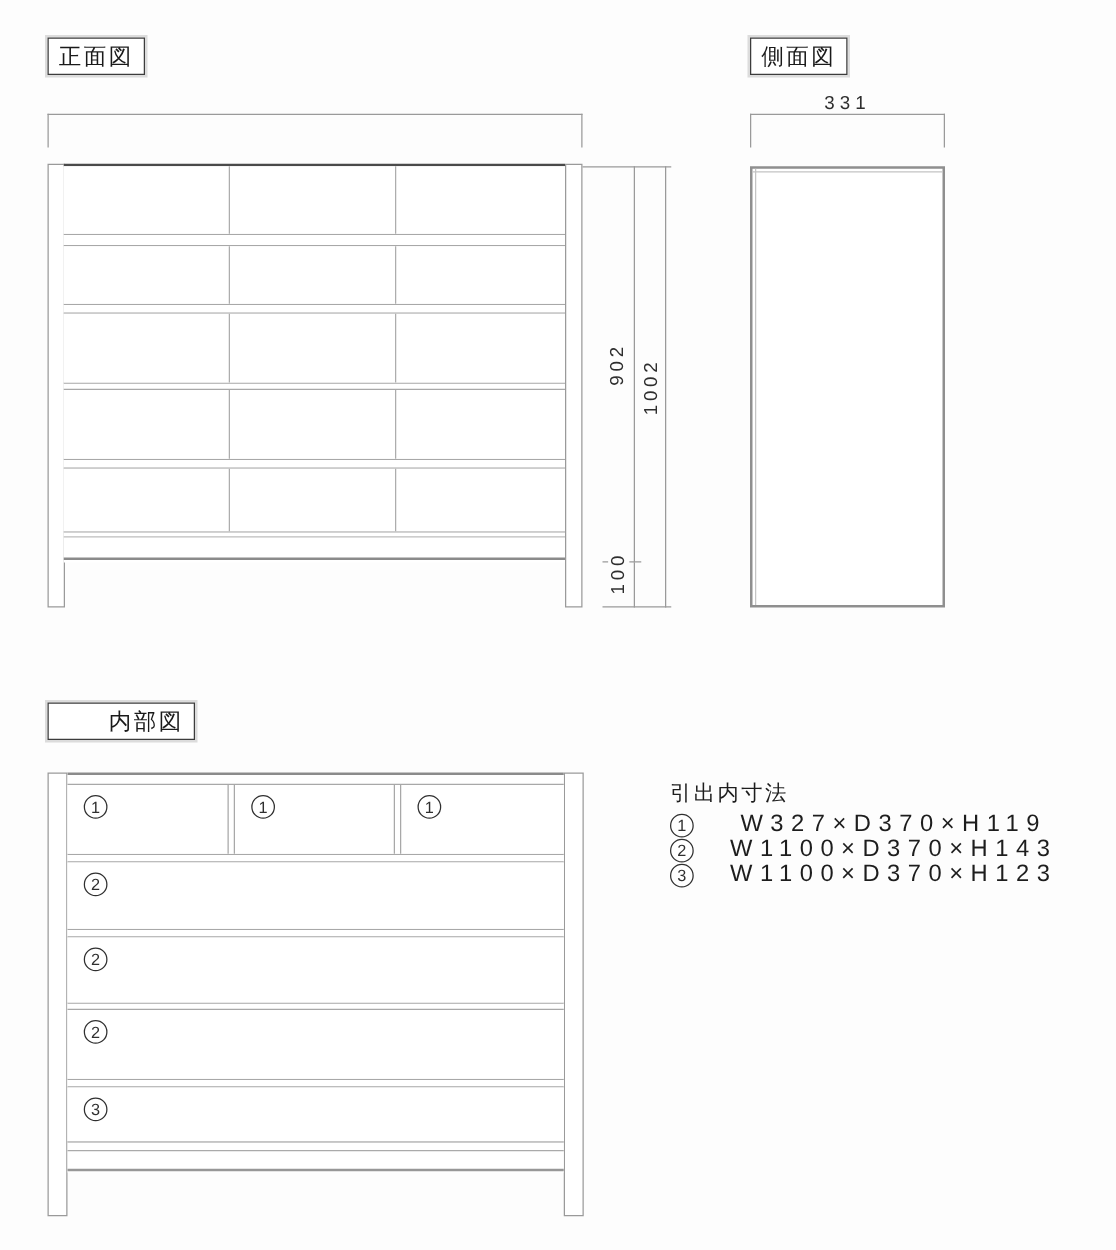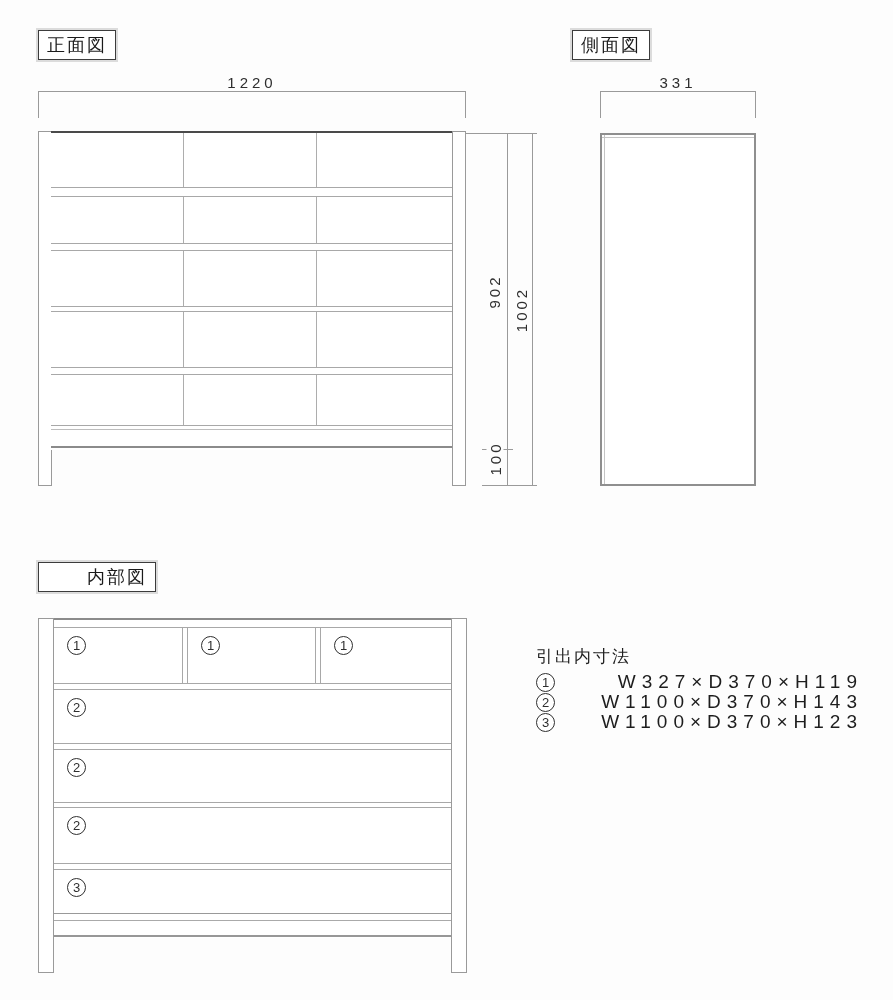--- a/index.html
+++ b/index.html
@@ -98,42 +98,41 @@
     border-radius: 50%;
     align-items: center;
     justify-content: center;
     font-size: 13px;
     color: #2f2f2f;
     background: #fff;
     flex: 0 0 auto;
   }
   .iv-row .circle-num { margin: 8px 0 0 13px; }
   
-  .spec-block { position: absolute; left: 536px; top: 646px; }
+  .spec-block { position: absolute; left: 536px; top: 624px; }
   .spec-title { font-size: 17px; letter-spacing: 2px; color: #1d1d1d; height: 22px; line-height: 22px; margin-bottom: 4px; }
   .spec-line { display: flex; align-items: center; height: 20px; gap: 12px; }
   .spec-dims {
     display: inline-block;
     width: 296px;
-    text-align: right;
+    text-align: center;
     font-size: 19px;
     letter-spacing: 6px;
     white-space: nowrap;
     color: #1d1d1d;
   }
 </style>
 </head>
 <body>
 
 <div class="canvas">
 
   <div class="title-box" style="left:38px; top:30px;">正面図</div>
 
   <div class="dim-h" style="left:38px; top:74px; width:428px; height:45px;">
-    <div class="dim-label">1220</div>
     <div class="dim-line"></div>
     <div class="ext-l"></div>
     <div class="ext-r"></div>
   </div>
 
   <div class="post" style="left:38px; top:131px; width:14px; height:355px;"></div>
   <div class="post" style="left:452px; top:131px; width:14px; height:355px;"></div>
 
   <div class="fv-body">
     <div class="drawer-row" style="height:54px;">
@@ -168,21 +167,21 @@
   <div class="hline" style="left:466px; top:133px; width:71px;"></div>
   <div class="hline" style="left:482px; top:449px; width:31px;"></div>
   <div class="hline" style="left:482px; top:485px; width:55px;"></div>
   <div class="vline" style="left:507px; top:133px; height:317px;"></div>
   <div class="vline" style="left:507px; top:450px; height:36px;"></div>
   <div class="vline" style="left:532px; top:133px; height:353px;"></div>
   <div class="vdim-label" style="left:471px; top:283px; width:46px;">902</div>
   <div class="vdim-label" style="left:492px; top:301px; width:58px;">1002</div>
   <div class="vdim-label" style="left:474px; top:450px; width:42px;">100</div>
 
-  <div class="title-box" style="left:572px; top:30px;">側面図</div>
+  <div class="title-box" style="left:600px; top:30px;">側面図</div>
 
   <div class="dim-h" style="left:600px; top:74px; width:156px; height:45px;">
     <div class="dim-label">331</div>
     <div class="dim-line"></div>
     <div class="ext-l"></div>
     <div class="ext-r"></div>
   </div>
 
   <div class="sv-rect">
     <div class="sv-inner-top"></div>

